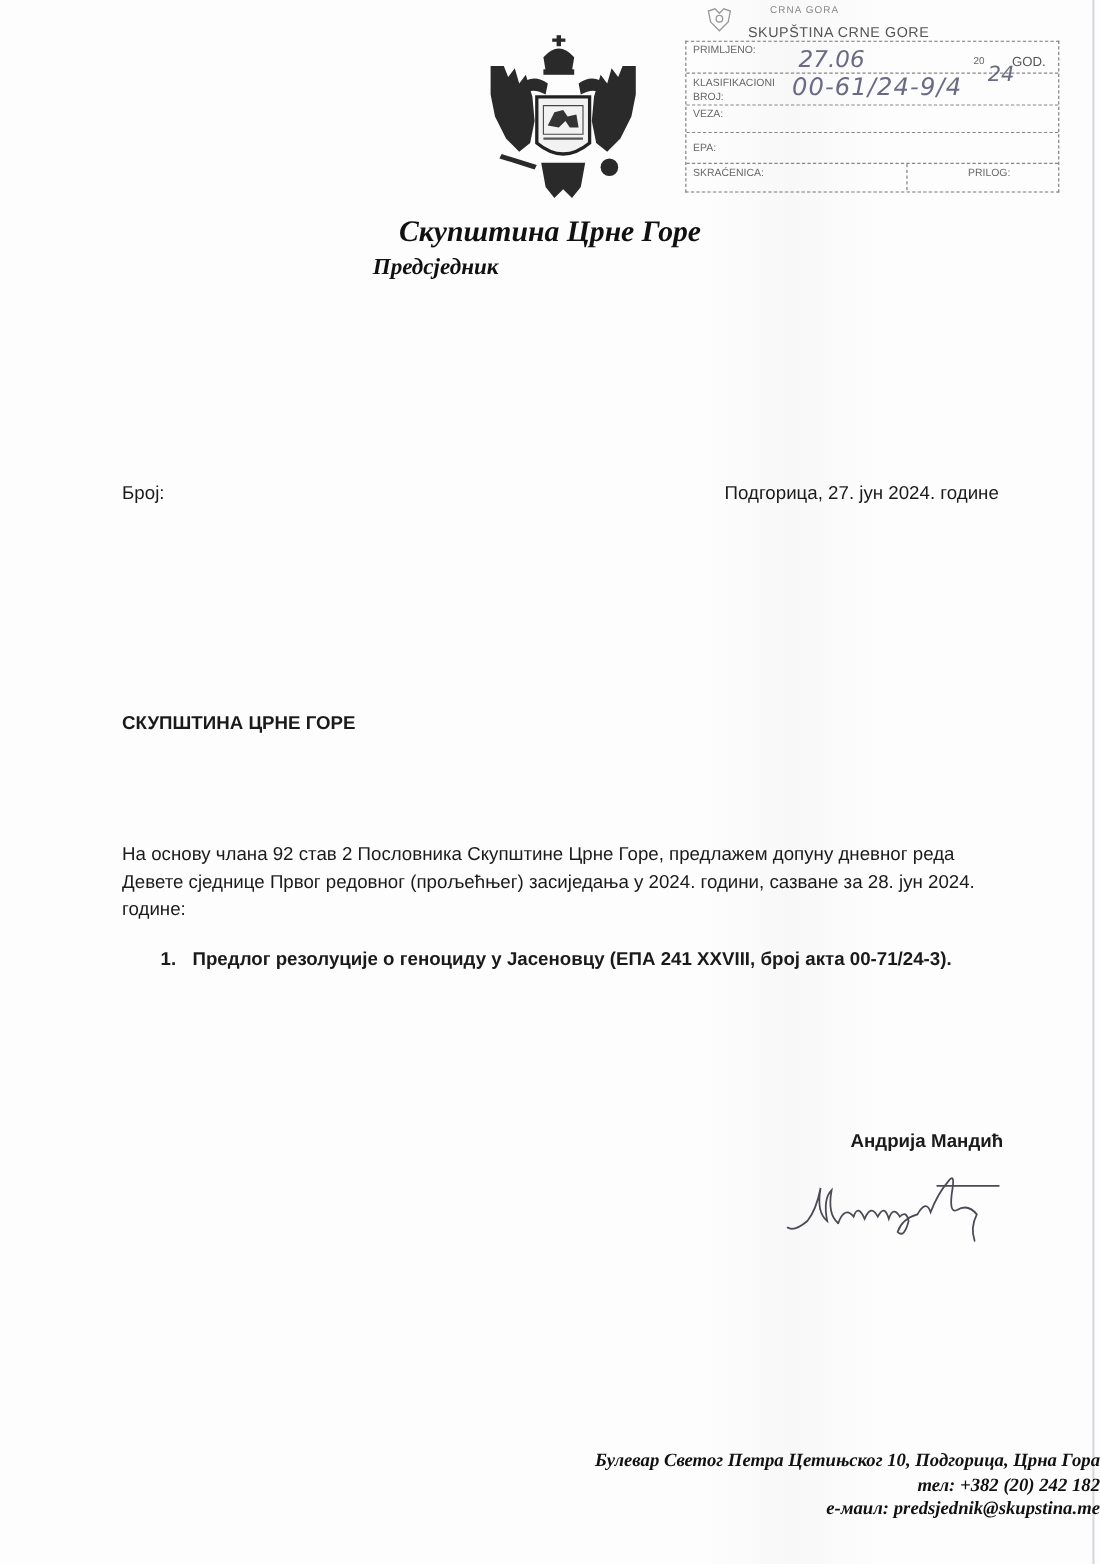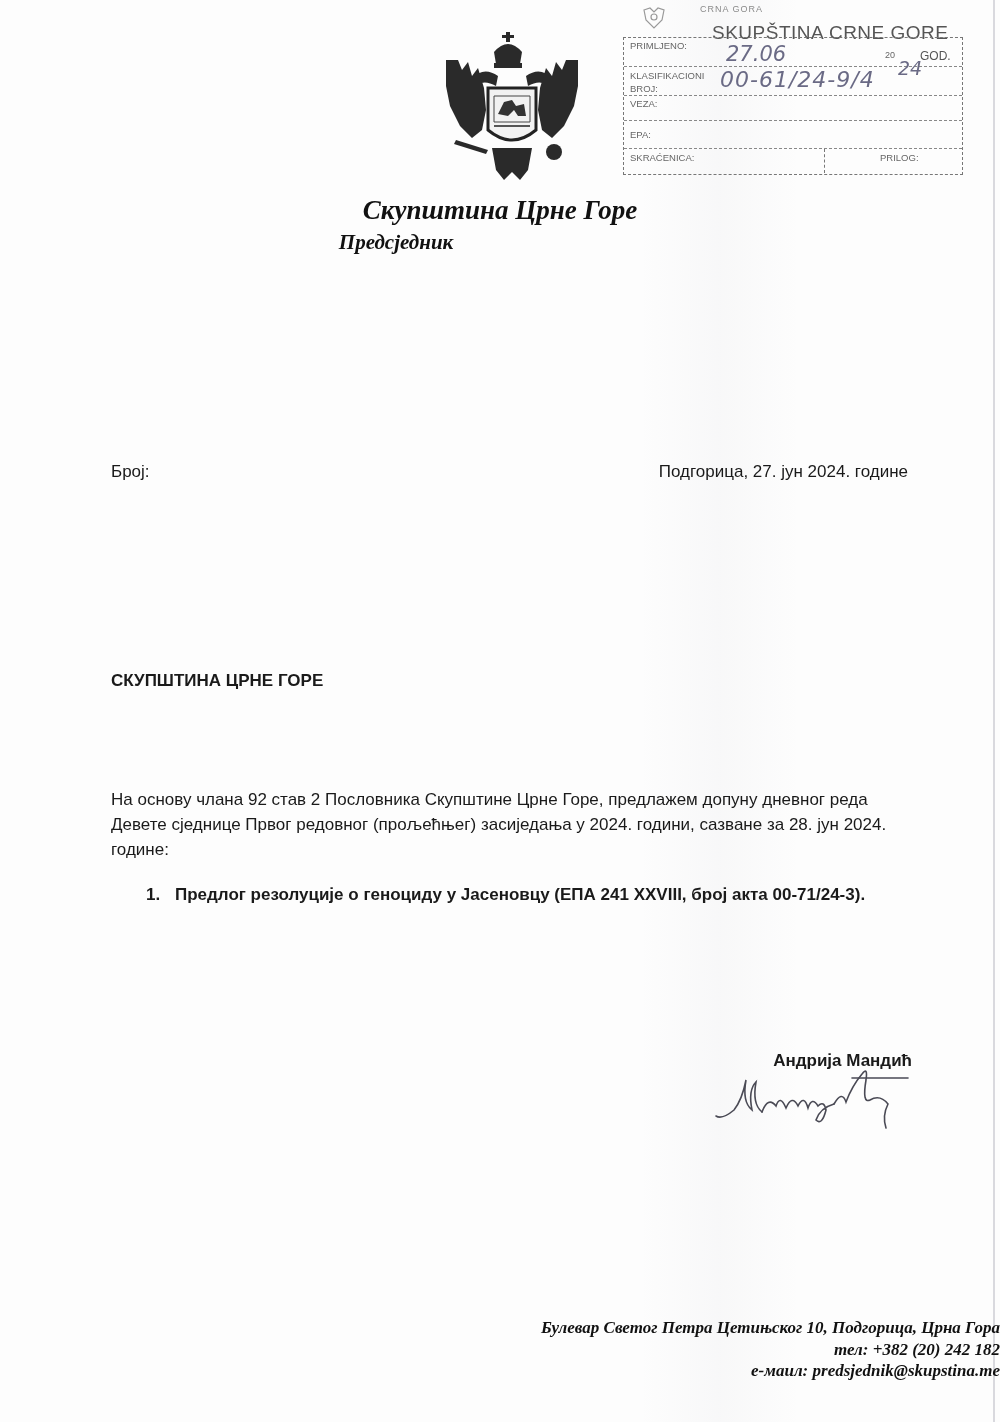--- a/index.html
+++ b/index.html
@@ -11,34 +11,34 @@
     .page-edge { position: absolute; top: 0; right: 5px; width: 2px; height: 1422px; background: #d9d9de; }
     .smudge { position: absolute; left: 640px; top: 0; width: 160px; height: 1422px;
       background: linear-gradient(90deg, rgba(0,0,0,0), rgba(120,120,140,0.04), rgba(0,0,0,0)); }
 
     
     .coat { position: absolute; left: 432px; top: 30px; width: 160px; height: 160px; }
 
     
     .stamp-logo { position: absolute; left: 640px; top: 4px; width: 28px; height: 28px; }
     .stamp-top { position: absolute; left: 700px; top: 4px; font-size: 9px; letter-spacing: 1px; color: #8a8a8a; font-family: "Liberation Sans", sans-serif; }
-    .stamp-title { position: absolute; left: 712px; top: 22px; font-size: 19px; color: #555; letter-spacing: 0.5px; }
+    .stamp-title { position: absolute; left: 680px; top: 22px; font-size: 13px; color: #555; letter-spacing: 0.5px; }
     .stamp { position: absolute; left: 623px; top: 37px; width: 338px; height: 136px;
       border: 1px dashed #777; font-size: 9.5px; color: #666; }
     .stamp .row { position: absolute; left: 0; right: 0; border-bottom: 1px dashed #888; }
     .stamp .lbl { position: absolute; left: 6px; }
     .hand { font-family: "DejaVu Sans", sans-serif; font-style: italic; color: #6a6a85; position: absolute; }
 
     
     .hdr1 { position: absolute; left: 0; width: 1000px; top: 195px; text-align: center;
       font-family: "Liberation Serif", serif; font-style: italic; font-weight: bold; font-size: 27px; color: #111; }
     .hdr2 { position: absolute; left: 0; width: 792px; top: 230px; text-align: center;
       font-family: "Liberation Serif", serif; font-style: italic; font-weight: bold; font-size: 21px; color: #111; }
 
-    .body-text { font-family: "Liberation Sans", sans-serif; font-size: 17px; color: #1a1a1a; margin-top: 23px; }
+    .body-text { font-family: "Liberation Sans", sans-serif; font-size: 17px; color: #1a1a1a; }
     .broj { position: absolute; left: 111px; top: 439px; }
     .date { position: absolute; right: 92px; top: 439px; }
     .recipient { position: absolute; left: 111px; top: 648px; font-weight: bold; }
     .para { position: absolute; left: 111px; top: 764px; width: 790px; line-height: 25px; }
     .item { position: absolute; left: 146px; top: 862px; font-weight: bold; }
     .item .num { display: inline-block; width: 29px; }
     .signer { position: absolute; right: 88px; top: 1028px; font-weight: bold; }
     .signature { position: absolute; left: 712px; top: 1060px; width: 200px; height: 70px; }
 
     .footer { position: absolute; left: 0; width: 1000px; text-align: right;

